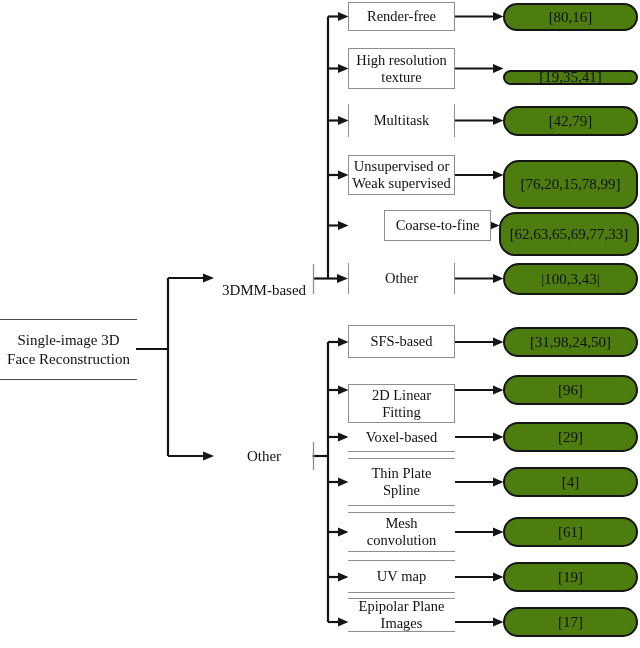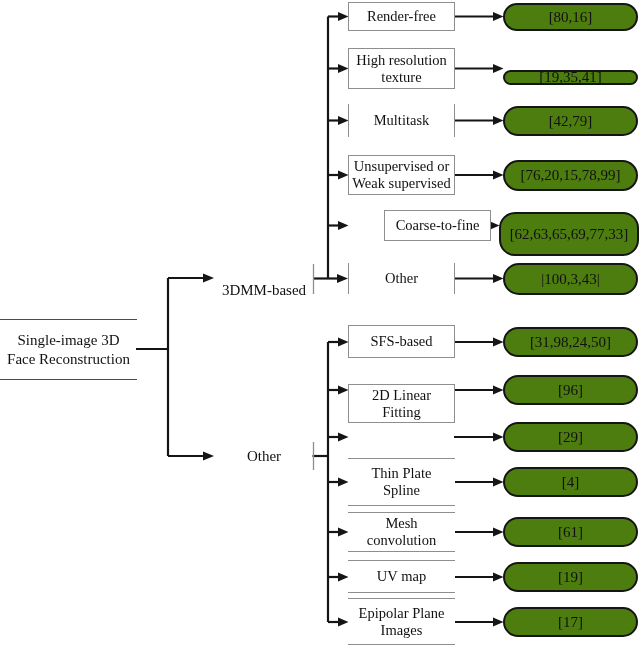--- a/index.html
+++ b/index.html
@@ -161,49 +161,52 @@
 
   <div class="stadium" style="top:3px;height:28px;">
     <span>[80,16]</span>
   </div>
   <div class="stadium" style="top:70px;height:15px;">
     <span>[19,35,41]</span>
   </div>
   <div class="stadium" style="top:106px;">
     <span>[42,79]</span>
   </div>
-  <div class="stadium" style="top:160px;height:31px;font-family:Liberation Serif, serif;">
+  <div class="stadium" style="top:160px;height:49px;font-family:Liberation Serif, serif;">
     <span>[76,20,15,78,99]</span>
   </div>
   <div class="stadium wide" style="top:212px;height:44px;">
     <span>[62,63,65,69,77,33]</span>
   </div>
   <div class="stadium" style="top:263px;height:32px;">
     <span>|100,3,43|</span>
   </div>
 
   <div class="catbox full" style="top:325px;height:33px;">
     <span>SFS-based</span>
   </div>
   <div class="catbox full" style="top:384px;height:39px;">
     <span>2D Linear</span>
     <span>Fitting</span>
   </div>
+  <div class="catbox tb" style="top:422px;height:30px;">
+    <span>Voxel-based</span>
+  </div>
   <div class="catbox tb" style="top:458px;height:48px;">
     <span>Thin Plate</span>
     <span>Spline</span>
   </div>
   <div class="catbox tb" style="top:512px;height:40px;">
     <span>Mesh</span>
     <span>convolution</span>
   </div>
   <div class="catbox tb" style="top:560px;height:33px;">
     <span>UV map</span>
   </div>
-  <div class="catbox tb" style="top:598px;height:47px;">
+  <div class="catbox tb" style="top:598px;height:34px;">
     <span>Epipolar Plane</span>
     <span>Images</span>
   </div>
 
   <div class="stadium" style="top:327px;">
     <span>[31,98,24,50]</span>
   </div>
   <div class="stadium" style="top:375px;">
     <span>[96]</span>
   </div>

